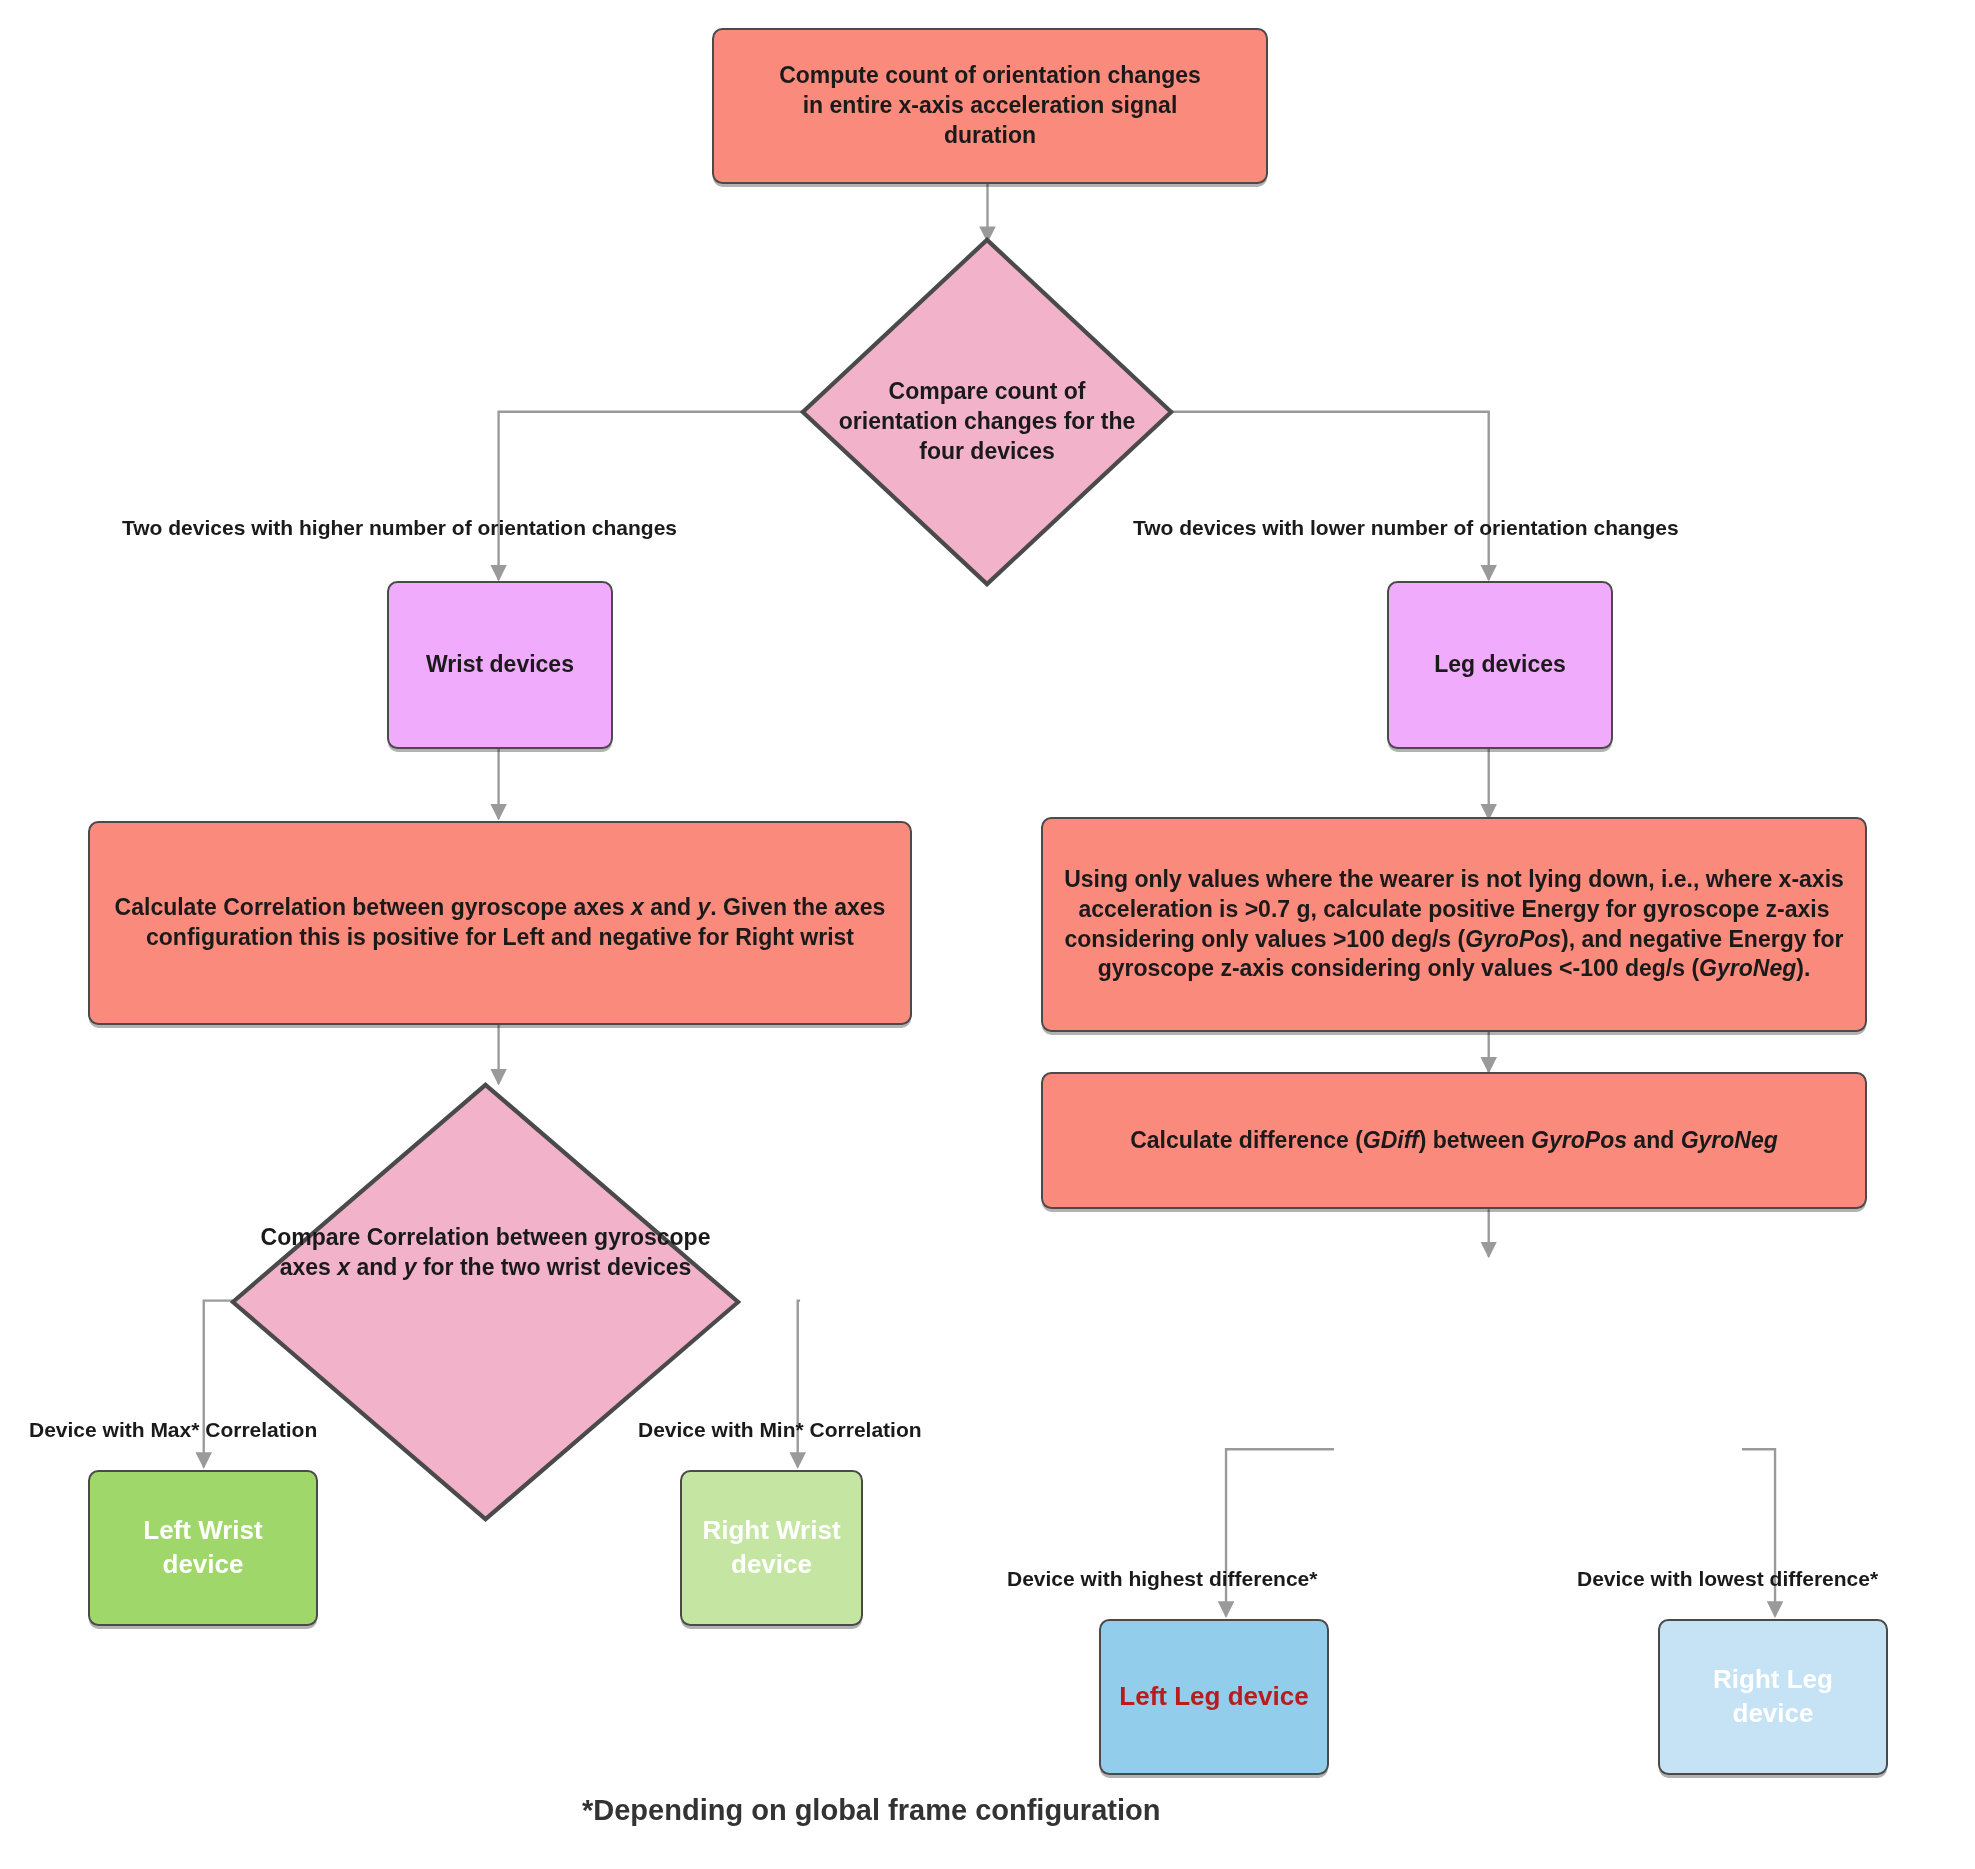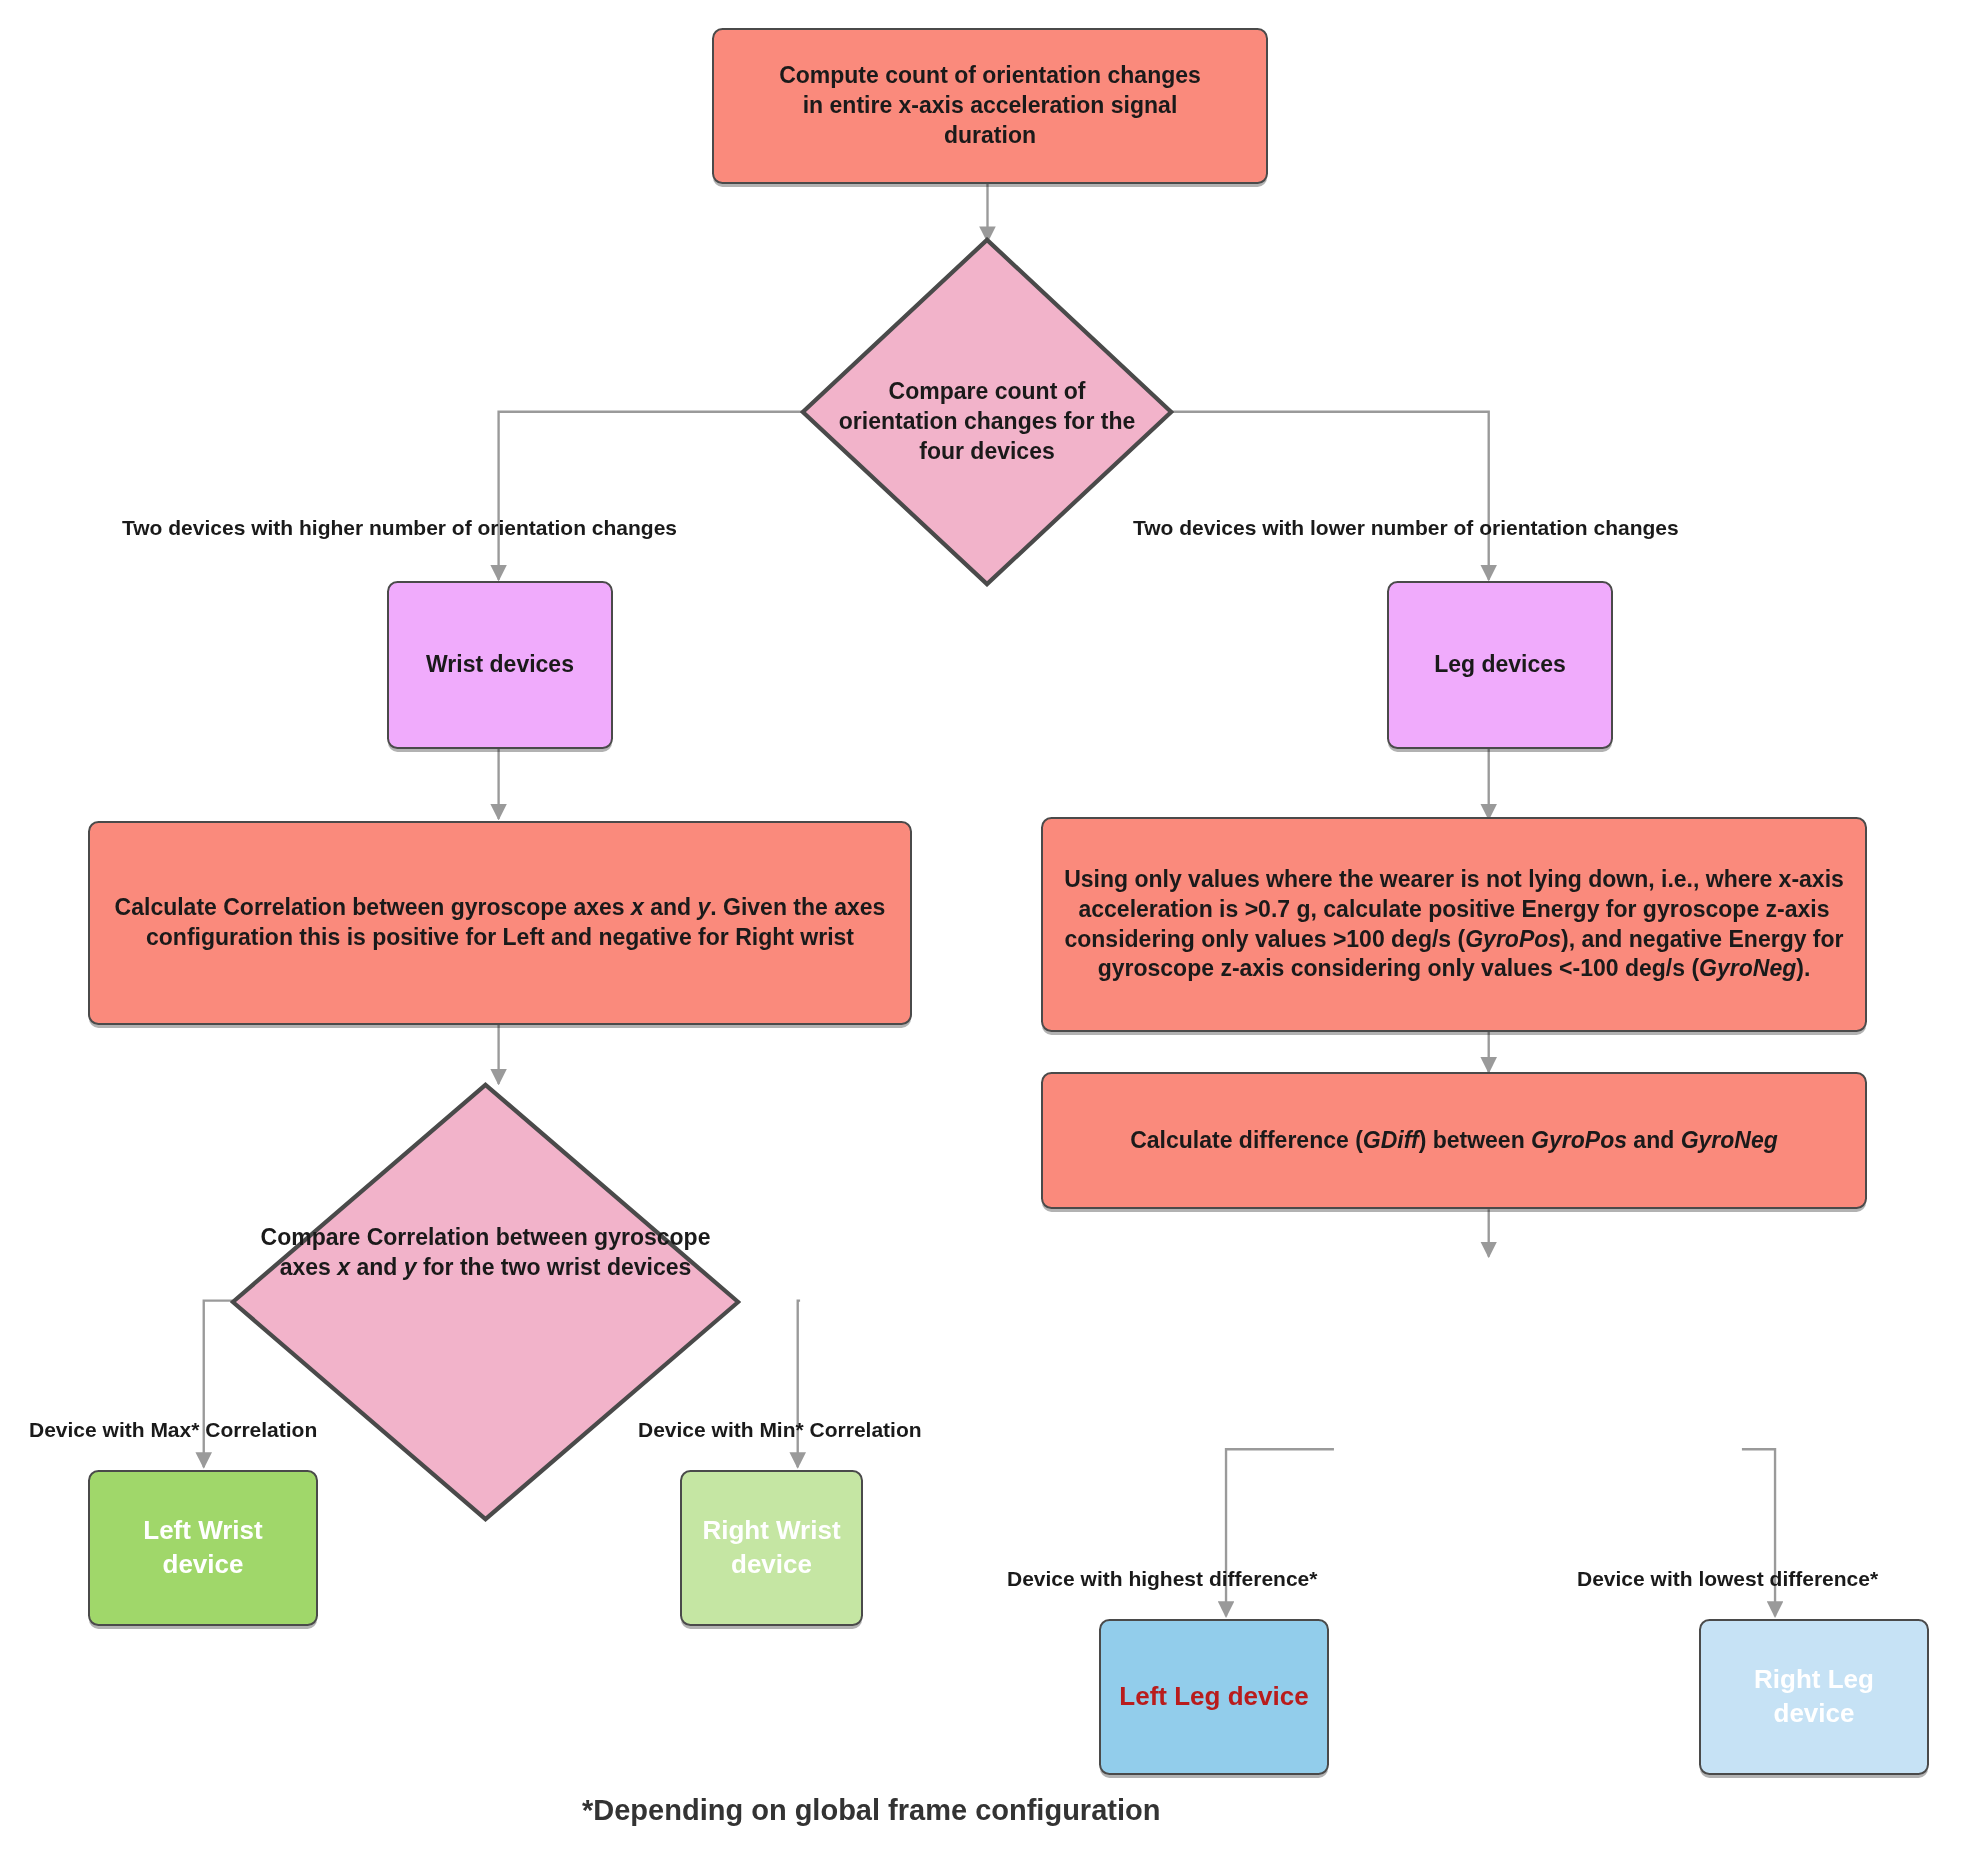--- a/index.html
+++ b/index.html
@@ -39,21 +39,21 @@
     line-height: 1.30;
     padding: 4.7px 12.3px;
     box-shadow: 0 3.8px 0 -0.9px rgba(0,0,0,0.30);
   }
   .node .txt { width: 100%; }
   .proc    { background: #fa8a7c; font-size: 23px; }
   .plain   { background: #f0abfc; font-size: 23px; }
   .green-d { background: #a0d76a; color: #ffffff; font-size: 26px; }
   .green-l { background: #c5e6a3; color: #ffffff; font-size: 26px; }
   .blue-d  { background: #92cdeb; color: #b91c1c; font-size: 26px; }
-  .blue-l  { background: #c6e2f5; color: #ffffff; font-size: 26px; margin-left: 41px; }
+  .blue-l  { background: #c6e2f5; color: #ffffff; font-size: 26px; }
 
   .diamond-wrap {
     position: absolute;
     display: flex;
     align-items: center;
     justify-content: center;
   }
   .diamond-shape {
     position: absolute;
     left: 0; top: 0;

